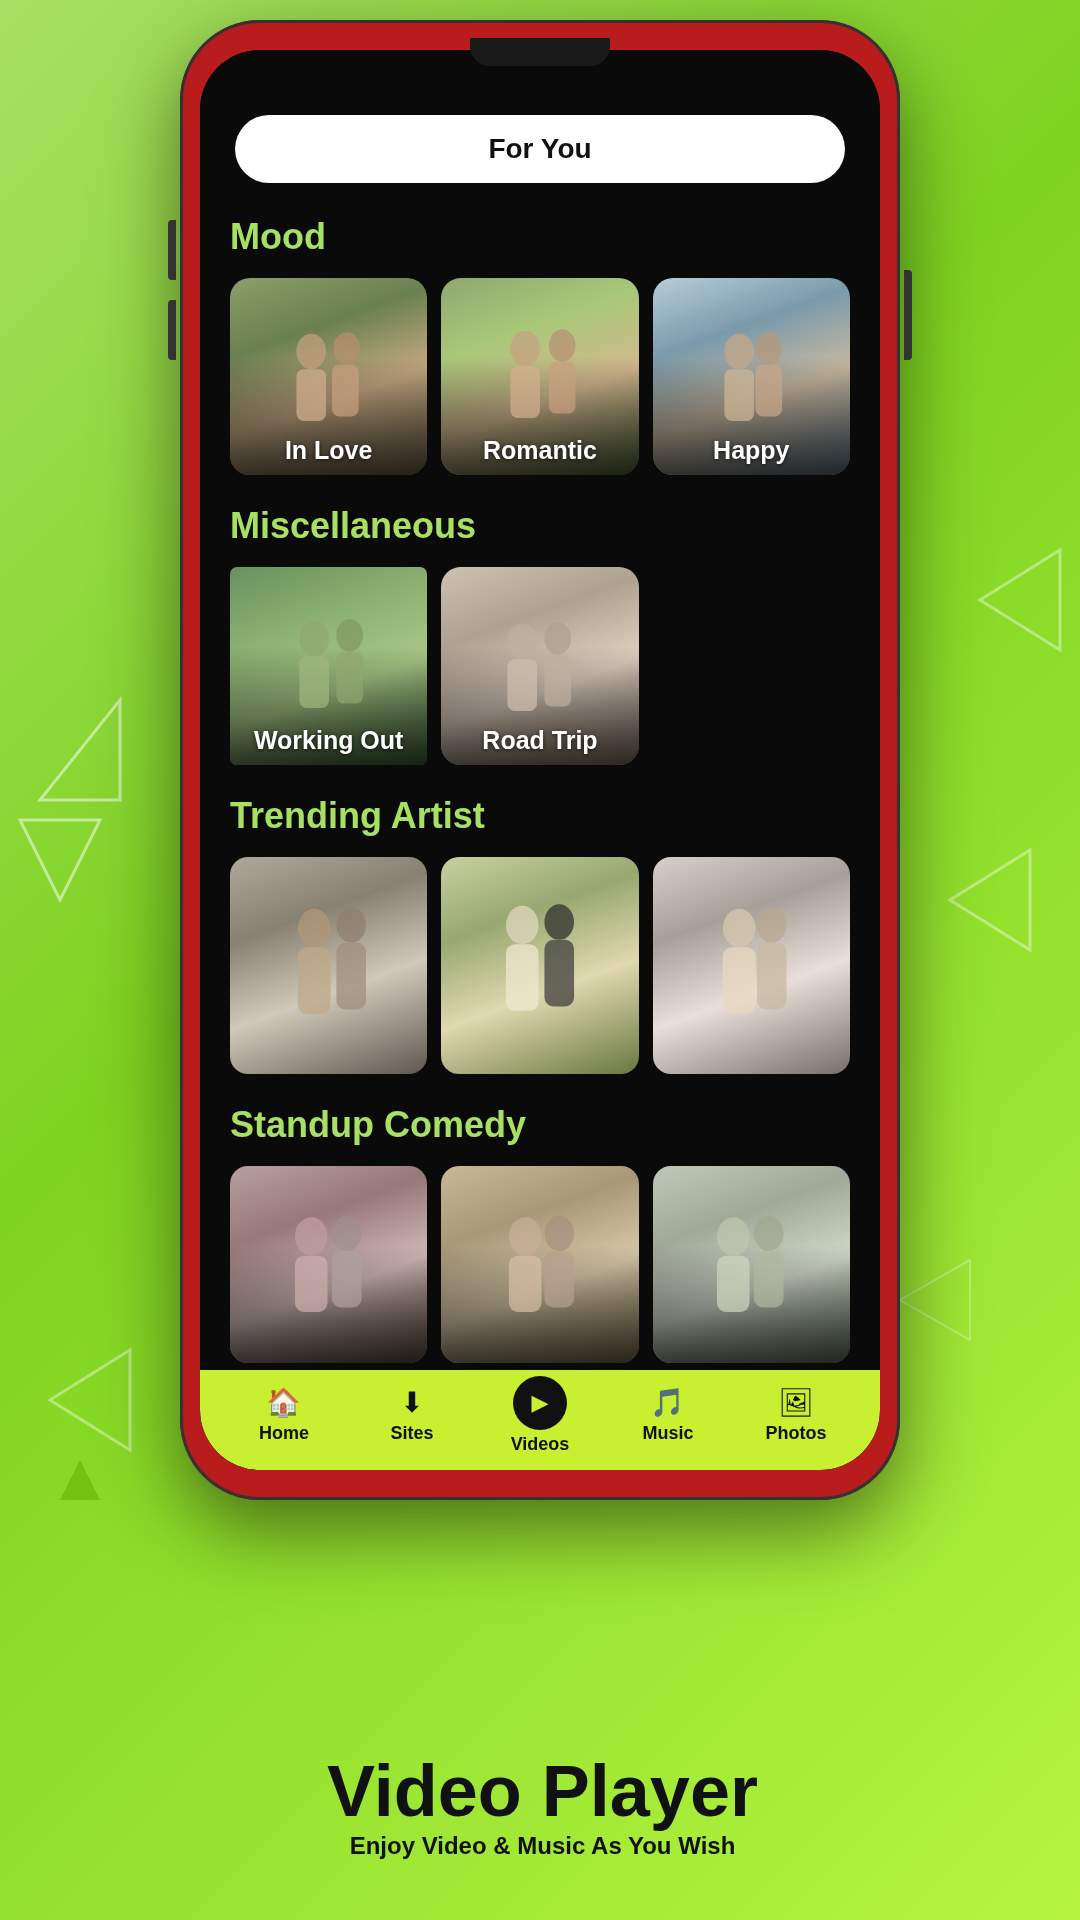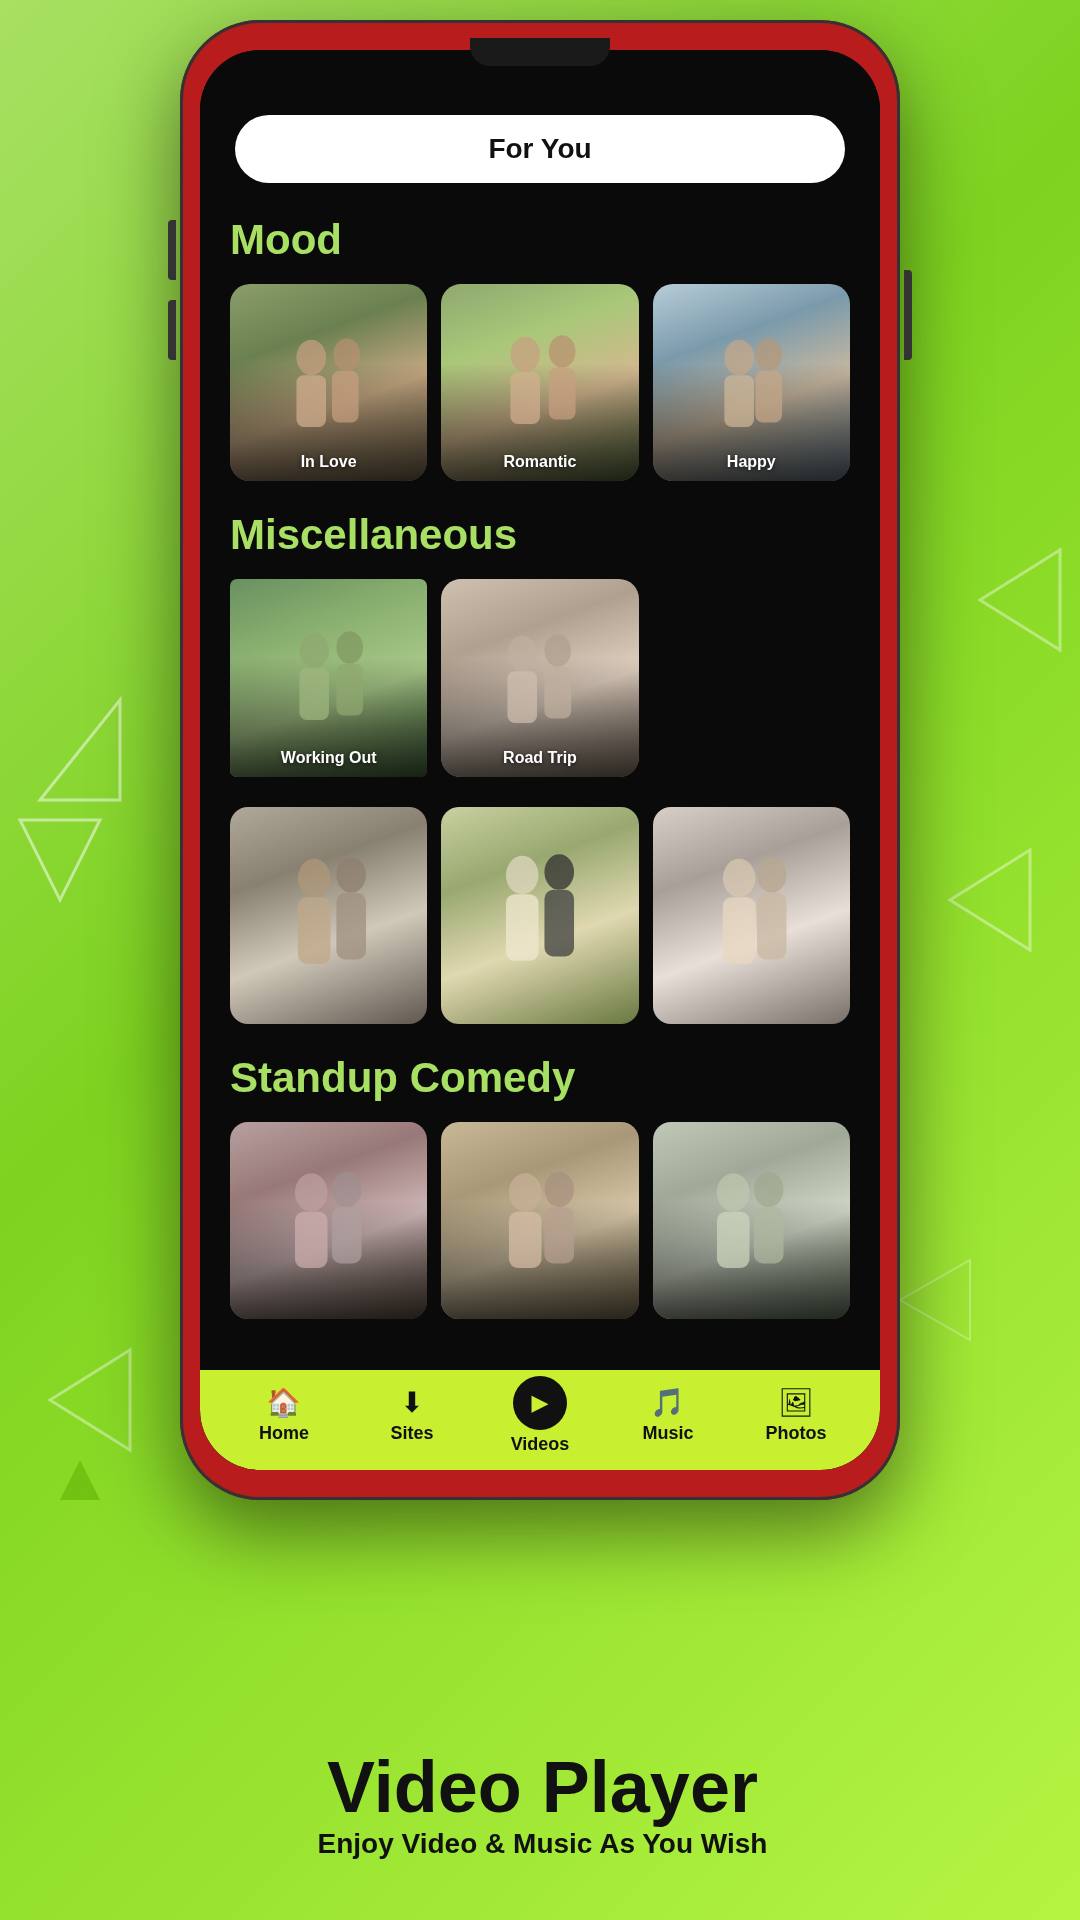--- a/index.html
+++ b/index.html
@@ -129,21 +129,21 @@
     }
 
     .tab-btn.inactive {
       background: transparent;
       color: #a8e063;
     }
 
     
     .section-title {
       color: #a8e063;
-      font-size: 42px;
+      font-size: 36px;
       font-weight: 800;
       margin-bottom: 20px;
       margin-top: 10px;
     }
 
     
     .category-grid {
       display: grid;
       grid-template-columns: 1fr 1fr 1fr;
       gap: 14px;
@@ -158,21 +158,21 @@
       background: #222;
       cursor: pointer;
     }
 
     .category-card .card-label {
       position: absolute;
       bottom: 10px;
       left: 0; right: 0;
       text-align: center;
       color: #fff;
-      font-size: 16px;
+      font-size: 25px;
       font-weight: 700;
       text-shadow: 0 1px 4px rgba(0,0,0,0.7);
       z-index: 2;
     }
 
     
     .card-overlay {
       position: absolute;
       bottom: 0; left: 0; right: 0;
       height: 60%;
@@ -267,21 +267,21 @@
       z-index: 2;
     }
 
     .bottom-text-main {
       font-size: 72px;
       font-weight: 900;
       color: #111;
     }
 
     .bottom-text-sub {
-      font-size: 28px;
+      font-size: 24px;
       font-weight: 800;
       color: #111;
     }
 
     
     .img-couple1 {
       background: linear-gradient(160deg, #8b9e6a 0%, #6b8050 30%, #c5a882 60%, #7a6b50 100%);
     }
     .img-couple2 {
       background: linear-gradient(160deg, #8fa870 0%, #a8c878 30%, #d4b890 60%, #5a7040 100%);
@@ -416,20 +416,21 @@
             <svg class="couple-shape" viewBox="0 0 100 100" xmlns="http://www.w3.org/2000/svg" opacity="0.7">
               <ellipse cx="38" cy="30" rx="10" ry="12" fill="#c0b0a0"></ellipse>
               <rect x="28" y="42" width="20" height="35" rx="5" fill="#d0c0b0"></rect>
               <ellipse cx="62" cy="28" rx="9" ry="11" fill="#b0a090"></ellipse>
               <rect x="53" y="39" width="18" height="35" rx="5" fill="#c0b0a0"></rect>
             </svg>
             <div class="card-label">Road Trip</div>
           </div>
         </div>
 
+        <div class="section-title">Trending Artist</div>
         <div class="artist-row">
           <div class="artist-card img-artist1">
             <svg class="couple-shape" viewBox="0 0 100 110" xmlns="http://www.w3.org/2000/svg" opacity="0.75">
               <ellipse cx="40" cy="25" rx="11" ry="13" fill="#b09878"></ellipse>
               <rect x="29" y="38" width="22" height="45" rx="6" fill="#c0a888"></rect>
               <ellipse cx="65" cy="23" rx="10" ry="12" fill="#908070"></ellipse>
               <rect x="55" y="35" width="20" height="45" rx="6" fill="#a09080"></rect>
             </svg>
           </div>
           <div class="artist-card img-artist2">

